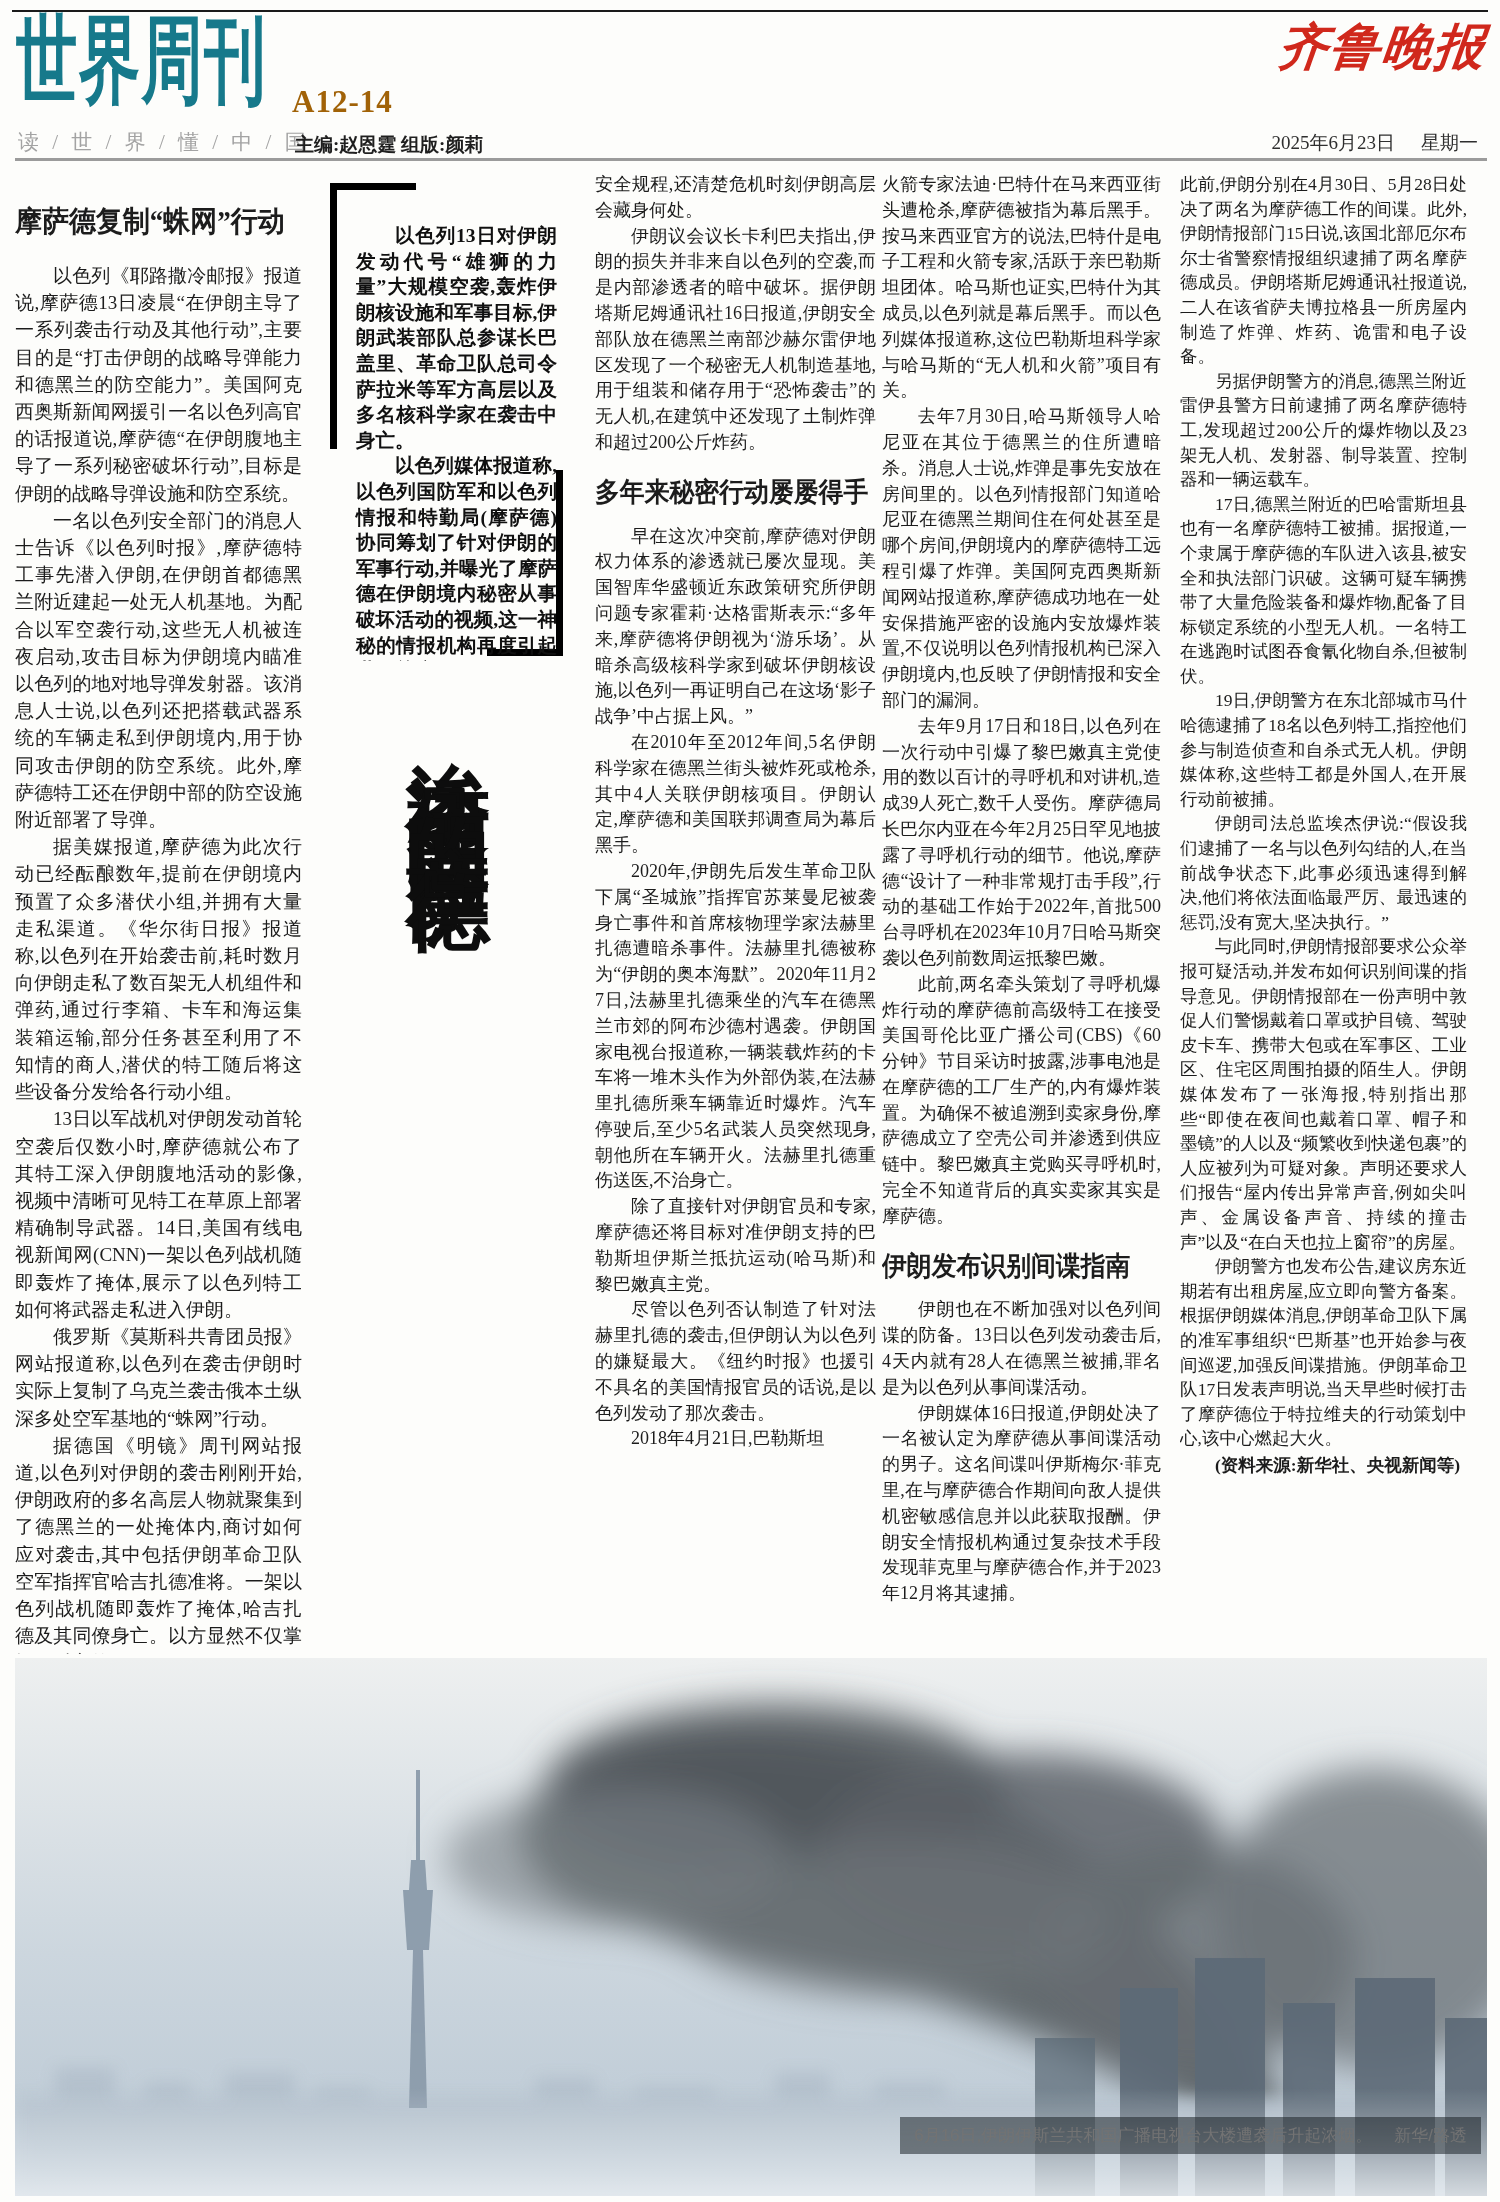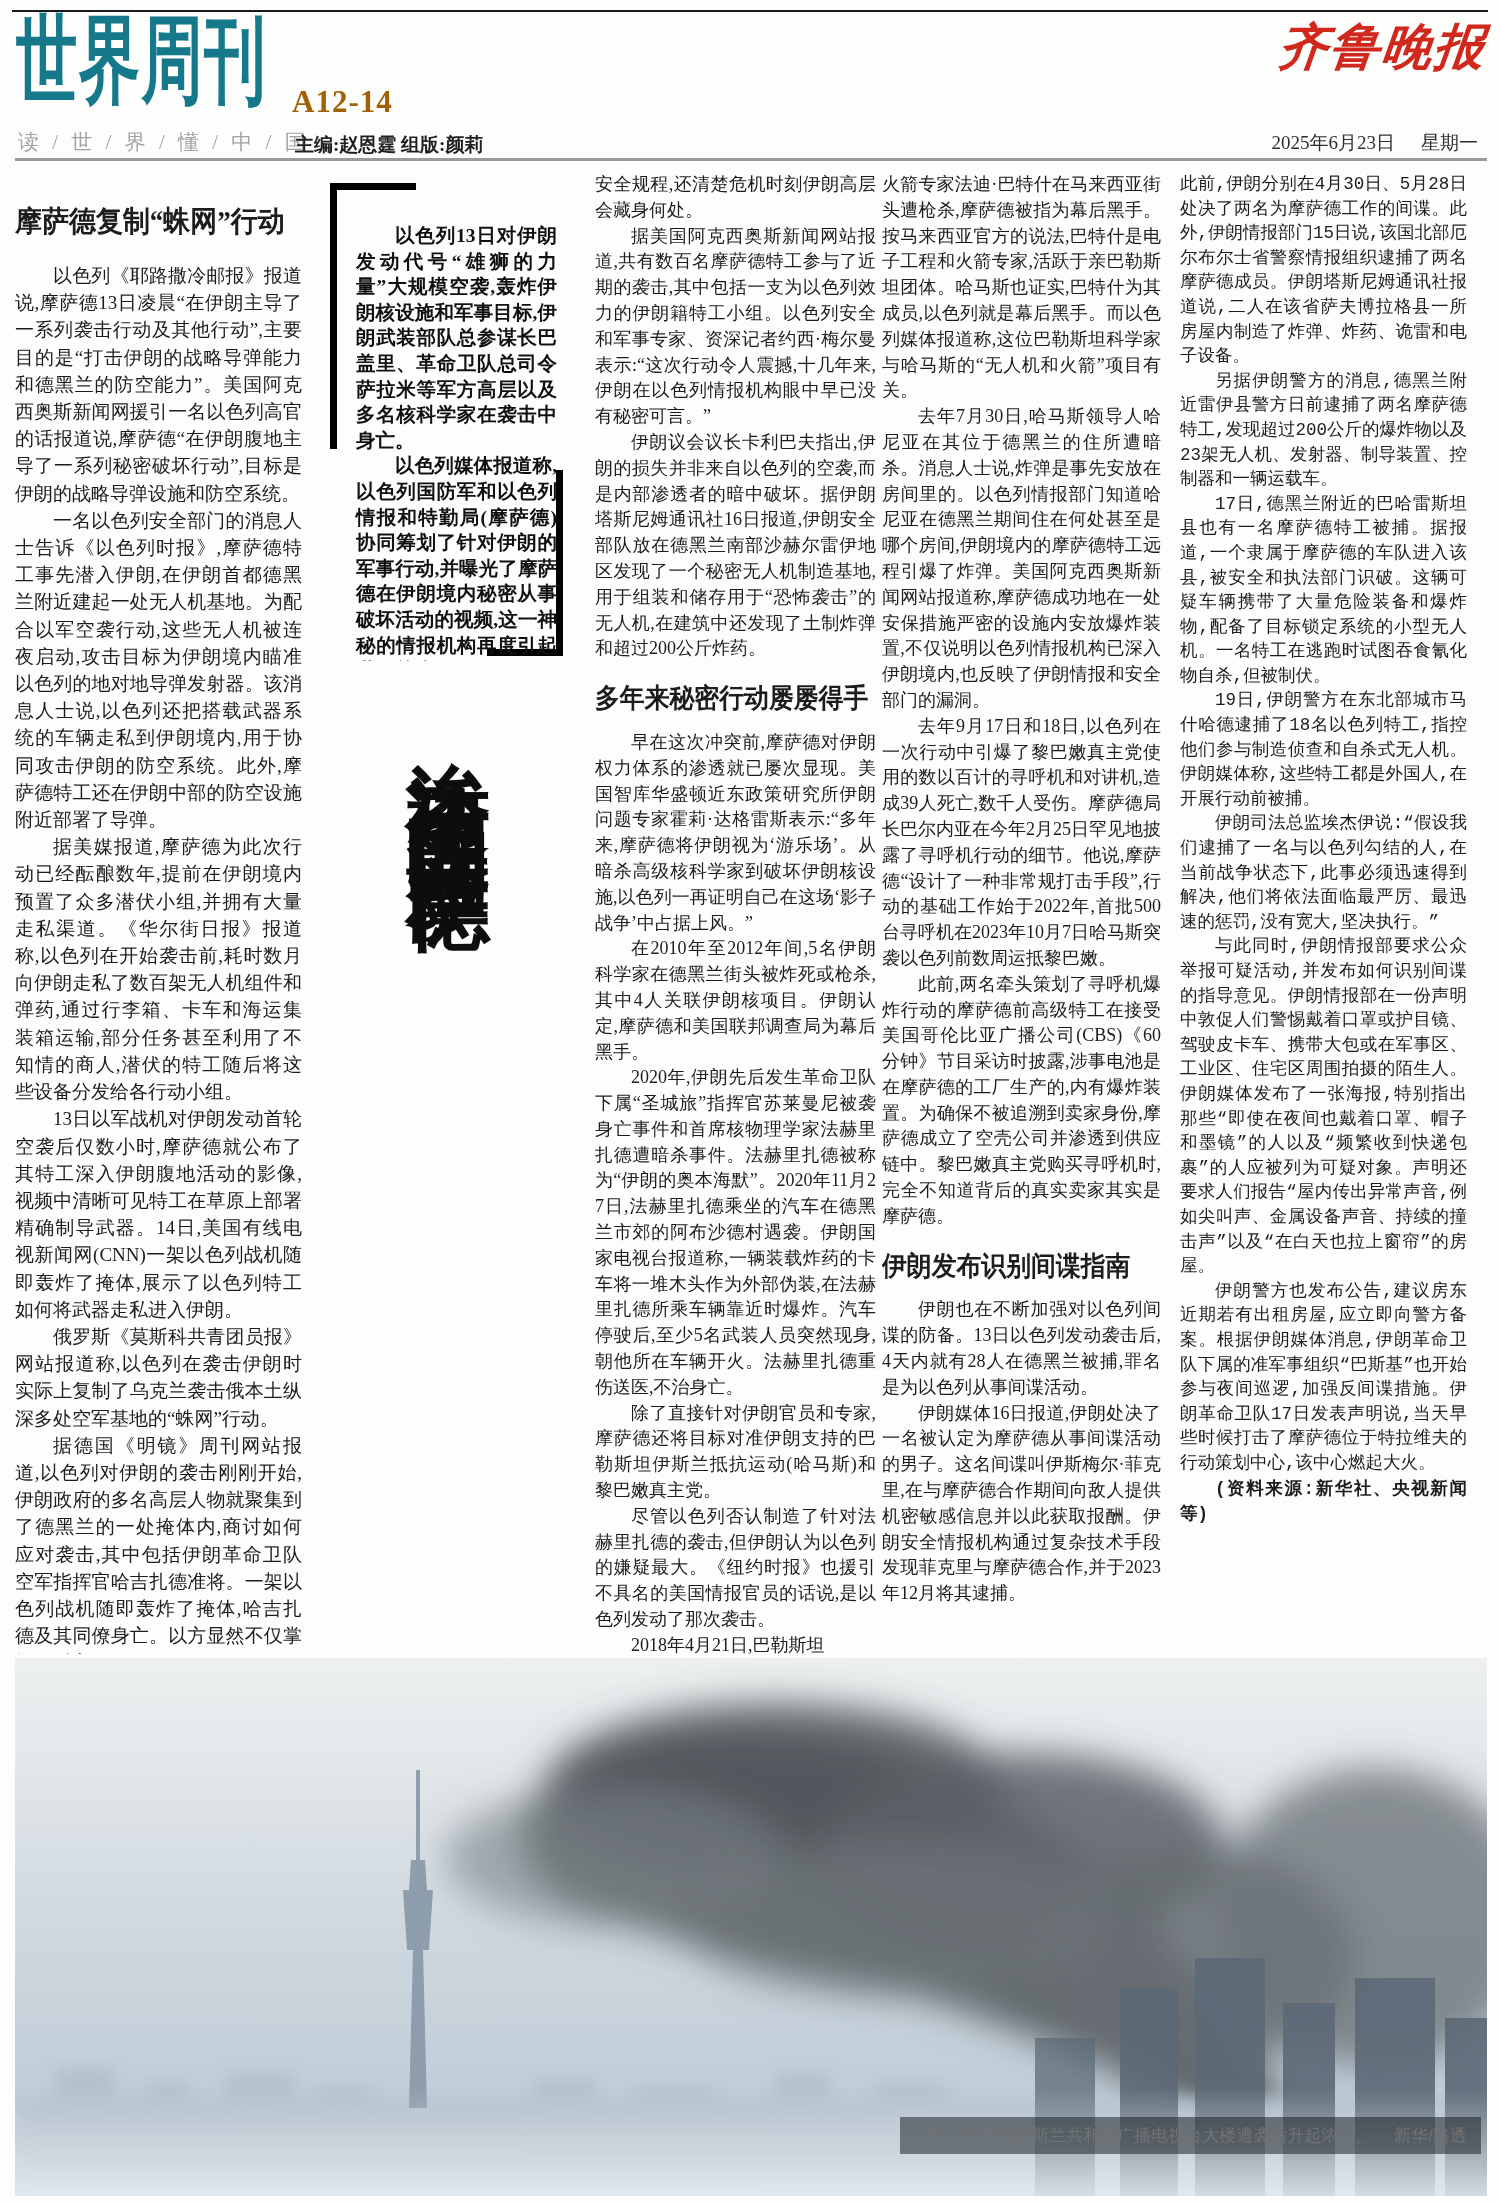--- a/index.html
+++ b/index.html
@@ -26,21 +26,21 @@
     font-size:50px; font-weight:bold; color:#d0281c; font-style:italic;
     transform:skewX(-6deg); white-space:nowrap; letter-spacing:2px;
   }
   .issue-date { position:absolute; right:22px; top:130px; font-size:19px; color:#2e2e2e; }
   .issue-date .weekday { margin-left:26px; }
 
   .col { position:absolute; top:172px; height:1482px; overflow:hidden; }
   .col1 { left:15px;  width:287px; }
   .col3 { left:595px; width:281px; font-size:18px; line-height:25.8px; }
   .col4 { left:882px; width:279px; font-size:18px; line-height:25.8px; }
-  .col5 { left:1180px; width:287px; font-size:17.5px; line-height:24.6px;font-family:Liberation Mono, monospace; }
+  .col5 { left:1180px; width:287px; font-size:17.5px; line-height:24.6px; }
   .col1 .paras-wrap { font-size:19px; line-height:27.2px; }
 
   .para { margin:0; text-indent:2em; text-align:justify; word-break:break-all; }
   .para.noindent { text-indent:0; }
 
   .byline { font-size:20px; font-weight:bold; padding:8px 2px 10px 4px; border-bottom:2px dashed #5a5a5a; letter-spacing:2px; }
   .byline .byline-name { margin-left:26px; }
   .col1-heading {
     margin:30px 0 20px 0; font-size:29px; font-weight:bold; white-space:nowrap;
     transform:scaleX(0.93); transform-origin:left center; letter-spacing:0;
@@ -113,21 +113,20 @@
   <div class="lede-box">
       <p class="para">以色列13日对伊朗发动代号“雄狮的力量”大规模空袭,轰炸伊朗核设施和军事目标,伊朗武装部队总参谋长巴盖里、革命卫队总司令萨拉米等军方高层以及多名核科学家在袭击中身亡。</p>
       <p class="para">以色列媒体报道称,以色列国防军和以色列情报和特勤局(摩萨德)协同筹划了针对伊朗的军事行动,并曝光了摩萨德在伊朗境内秘密从事破坏活动的视频,这一神秘的情报机构再度引起世人关注。</p>
     </div>
 
   <div class="v-headline">渗透伊朗的『摩萨德』</div>
 
   <div class="col col3">
     <div>
         <p class="para noindent">安全规程,还清楚危机时刻伊朗高层会藏身何处。</p>
-        <p class="para">据美国阿克西奥斯新闻网站报道,共有数百名摩萨德特工参与了近期的袭击,其中包括一支为以色列效力的伊朗籍特工小组。以色列安全和军事专家、资深记者约西·梅尔曼表示:“这次行动令人震撼,十几年来,伊朗在以色列情报机构眼中早已没有秘密可言。”</p>
         <p class="para">伊朗议会议长卡利巴夫指出,伊朗的损失并非来自以色列的空袭,而是内部渗透者的暗中破坏。据伊朗塔斯尼姆通讯社16日报道,伊朗安全部队放在德黑兰南部沙赫尔雷伊地区发现了一个秘密无人机制造基地,用于组装和储存用于“恐怖袭击”的无人机,在建筑中还发现了土制炸弹和超过200公斤炸药。</p>
       </div>
     <h3 class="subhead">多年来秘密行动屡屡得手</h3>
     <div>
         <p class="para">早在这次冲突前,摩萨德对伊朗权力体系的渗透就已屡次显现。美国智库华盛顿近东政策研究所伊朗问题专家霍莉·达格雷斯表示:“多年来,摩萨德将伊朗视为‘游乐场’。从暗杀高级核科学家到破坏伊朗核设施,以色列一再证明自己在这场‘影子战争’中占据上风。”</p>
         <p class="para">在2010年至2012年间,5名伊朗科学家在德黑兰街头被炸死或枪杀,其中4人关联伊朗核项目。伊朗认定,摩萨德和美国联邦调查局为幕后黑手。</p>
         <p class="para">2020年,伊朗先后发生革命卫队下属“圣城旅”指挥官苏莱曼尼被袭身亡事件和首席核物理学家法赫里扎德遭暗杀事件。法赫里扎德被称为“伊朗的奥本海默”。2020年11月27日,法赫里扎德乘坐的汽车在德黑兰市郊的阿布沙德村遇袭。伊朗国家电视台报道称,一辆装载炸药的卡车将一堆木头作为外部伪装,在法赫里扎德所乘车辆靠近时爆炸。汽车停驶后,至少5名武装人员突然现身,朝他所在车辆开火。法赫里扎德重伤送医,不治身亡。</p>
         <p class="para">除了直接针对伊朗官员和专家,摩萨德还将目标对准伊朗支持的巴勒斯坦伊斯兰抵抗运动(哈马斯)和黎巴嫩真主党。</p>
         <p class="para">尽管以色列否认制造了针对法赫里扎德的袭击,但伊朗认为以色列的嫌疑最大。《纽约时报》也援引不具名的美国情报官员的话说,是以色列发动了那次袭击。</p>
         <p class="para">2018年4月21日,巴勒斯坦</p>

